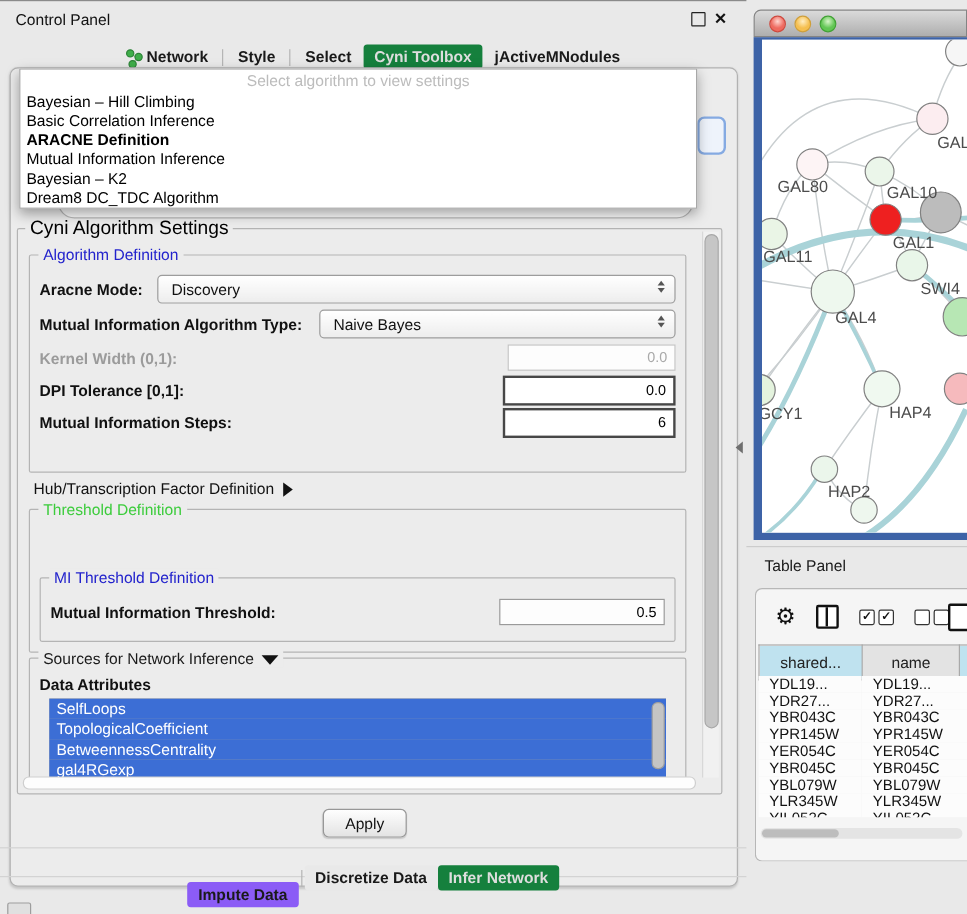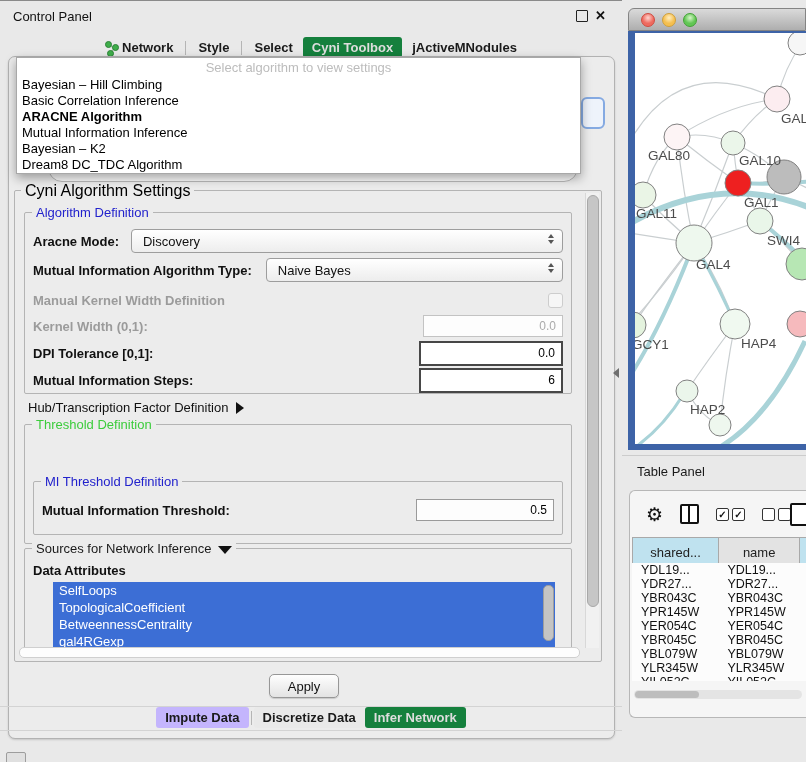--- a/index.html
+++ b/index.html
@@ -68,21 +68,21 @@
   .tfield.dark{border:2px solid #474747;height:21px;color:#000;background:#fff;}
   .hub-row{position:absolute;left:14px;top:210px;display:flex;align-items:center;gap:8px;font-size:13px;color:#111;}
   .tri-right{width:0;height:0;border-top:6px solid transparent;border-bottom:6px solid transparent;
     border-left:8px solid #111;}
   .fs-thr{position:absolute;left:10px;top:234px;width:546px;height:118px;}
   .fs-mi{position:absolute;left:8px;top:56px;width:528px;height:52px;}
   .fs-src{position:absolute;left:10px;top:358px;width:546px;height:100px;}
   .tri-down{width:0;height:0;border-left:7px solid transparent;border-right:7px solid transparent;
     border-top:8px solid #111;display:inline-block;vertical-align:middle;margin-left:6px;}
   .attr-title{font-size:13px;font-weight:bold;color:#111;margin:14px 0 4px 8px;}
-  .srclist{position:relative;margin:0 16px 0 28px;height:68px;background:#a3a3a3;overflow:hidden;}
+  .srclist{position:relative;margin:0 16px 0 16px;height:68px;background:#a3a3a3;overflow:hidden;}
   .srcitem{background:#3c6ed5;color:#fff;font-size:13px;height:17px;line-height:17px;padding-left:6px;}
   .srclist .vthumb{position:absolute;right:1px;top:3px;width:9px;height:54px;background:#c4c4c4;
     border:1px solid #9e9e9e;border-radius:5px;}
   .set-vscroll{position:absolute;right:3px;top:3px;bottom:14px;width:13px;background:#f1f1f1;
     border-left:1px solid #d8d8d8;}
   .set-vthumb{position:absolute;left:1px;top:2px;width:10px;height:90%;background:#c6c6c6;
     border:1px solid #a8a8a8;border-radius:6px;}
   .set-hscroll{position:absolute;left:5px;right:22px;bottom:4px;height:9px;background:#fdfdfd;
     border:1px solid #cfcfcf;border-radius:5px;}
 
@@ -182,21 +182,21 @@
 
   <div class="combo-sliver">
     <span>galFiltered.sif default node</span>
   </div>
   <div class="blue-frag"></div>
 
   <div class="popup">
     <div class="popup-header">Select algorithm to view settings</div>
     <div class="popup-item">Bayesian – Hill Climbing</div>
     <div class="popup-item">Basic Correlation Inference</div>
-    <div class="popup-item bold">ARACNE Algorithm</div>
+    <div class="popup-item bold">ARACNE Definition</div>
     <div class="popup-item">Mutual Information Inference</div>
     <div class="popup-item">Bayesian – K2</div>
     <div class="popup-item">Dream8 DC_TDC Algorithm</div>
   </div>
 
   <div class="settings">
     <div class="settings-inner"></div>
     <span class="legend">Cyni Algorithm Settings</span>
 
     <div class="gbox fs-alg">
@@ -214,24 +214,20 @@
       <div class="row" style="margin-top:5px;height:24px;">
         <span class="lbl">Mutual Information Algorithm Type:</span>
         <span class="combo" style="margin-left:14px;">
           <span class="val">Naive Bayes</span>
           <span class="arrows">
               <span class="tri-up"></span>
               <span class="tri-dn"></span>
             </span>
         </span>
       </div>
-      <div class="row" style="margin-top:8px;height:20px;">
-        <span class="lbl dis">Manual Kernel Width Definition</span>
-        <span class="chk"></span>
-      </div>
       <div class="row" style="margin-top:5px;height:22px;">
         <span class="lbl dis">Kernel Width (0,1):</span>
         <span class="tfield dis" style="width:126px;">0.0</span>
       </div>
       <div class="row" style="margin-top:4px;height:24px;gap:24px;">
         <span class="lbl">DPI Tolerance [0,1]:</span>
         <span class="tfield dark" style="width:128px;">0.0</span>
       </div>
       <div class="row" style="margin-top:3px;height:24px;">
         <span class="lbl">Mutual Information Steps:</span>
@@ -273,21 +269,21 @@
       <div class="set-vthumb"></div>
     </div>
     <div class="set-hscroll"></div>
   </div>
 
   <div class="apply-btn">Apply</div>
 
   <div class="hr-line" style="top:706px;"></div>
   <div class="hr-line" style="top:730px;"></div>
   <div class="bottom-tabs">
-    <span class="cp-tab" style="background:#c4b5fd;">
+    <span class="cp-tab" style="background:#8b5cf6;margin-top:28px;">
         <span>Impute Data</span>
       </span>
     <span class="tabsep"></span>
     <span class="cp-tab" style="background:#e9e9e9;">
         <span>Discretize Data</span>
       </span>
     <span class="cp-tab active">
         <span>Infer Network</span>
       </span>
   </div>

